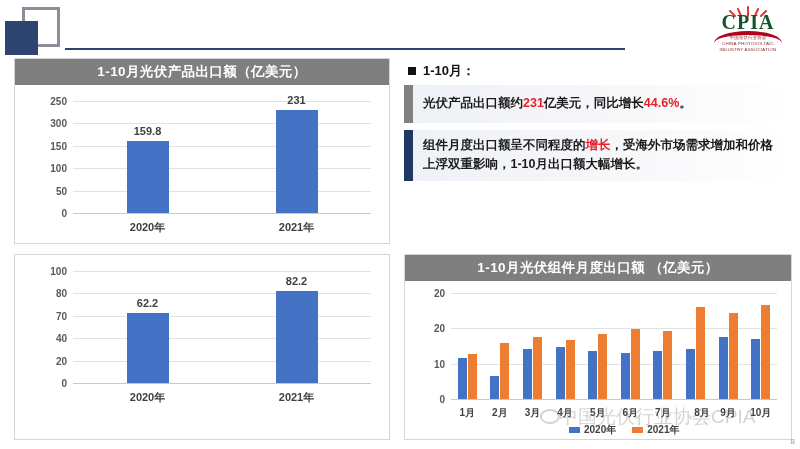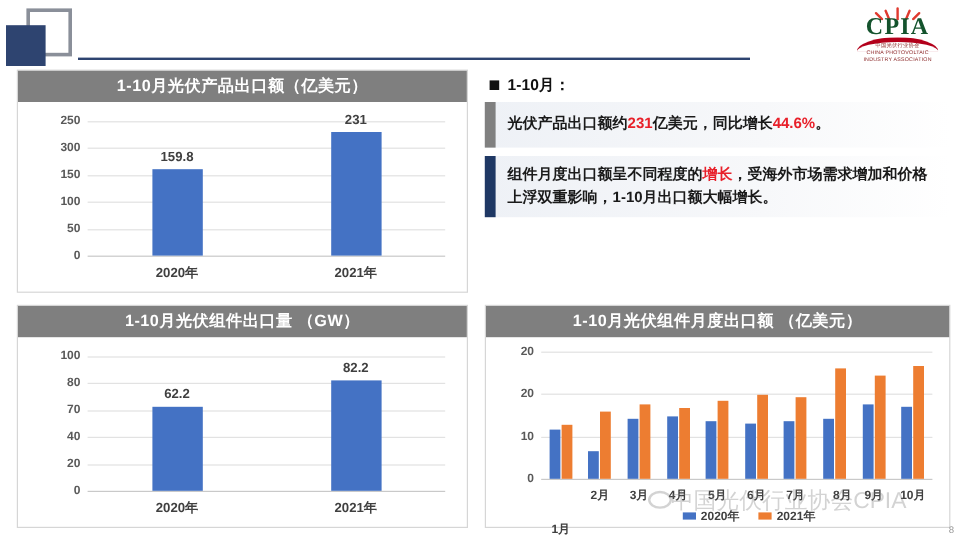--- a/index.html
+++ b/index.html
@@ -178,21 +178,20 @@
         <div class="bar" style="left: 111.5px; width: 42px; top: 56.4096px; height: 71.5904px; position: absolute; background: rgb(68, 114, 196);"></div>
         <div class="barlabel" style="left: 132.5px; top: 40.4096px;">159.8</div>
         <div class="bar" style="left: 260.5px; width: 42px; top: 24.512px; height: 103.488px; position: absolute; background: rgb(68, 114, 196);"></div>
         <div class="barlabel" style="left: 281.5px; top: 8.512px;">231</div>
         <div class="xcat" style="left: 132.5px; top: 135px;">2020年</div>
         <div class="xcat" style="left: 281.5px; top: 135px;">2021年</div>
       </div>
   </div>
 
   <div class="card" id="card-1" style="left:14px; top:254px; width:376px; height:186px;">
-    <div class="card-head">1-10月光伏组件出口量 （GW）</div>
     <div class="plot" id="plot-1" style="height:160px;">
         <div class="baseline" style="left: 58px; top: 128px; width: 298px;"></div>
         <div class="ytick" style="top: 128px; right: 322px; width: 50px;">0</div>
         <div class="gridline" style="left: 58px; top: 105.6px; width: 298px;"></div>
         <div class="ytick" style="top: 105.6px; right: 322px; width: 50px;">20</div>
         <div class="gridline" style="left: 58px; top: 83.2px; width: 298px;"></div>
         <div class="ytick" style="top: 83.2px; right: 322px; width: 50px;">40</div>
         <div class="gridline" style="left: 58px; top: 60.8px; width: 298px;"></div>
         <div class="ytick" style="top: 60.8px; right: 322px; width: 50px;">70</div>
         <div class="gridline" style="left: 58px; top: 38.4px; width: 298px;"></div>
@@ -232,21 +231,21 @@
         <div class="bar orange" style="left: 62.8px; width: 9px; top: 73.1267px; height: 44.8733px; bottom: auto; background: rgb(237, 125, 49); position: absolute;"></div>
         <div class="bar orange" style="left: 95.4px; width: 9px; top: 61.82px; height: 56.18px; bottom: auto; background: rgb(237, 125, 49); position: absolute;"></div>
         <div class="bar orange" style="left: 128px; width: 9px; top: 55.8133px; height: 62.1867px; bottom: auto; background: rgb(237, 125, 49); position: absolute;"></div>
         <div class="bar orange" style="left: 160.6px; width: 9px; top: 58.9933px; height: 59.0067px; bottom: auto; background: rgb(237, 125, 49); position: absolute;"></div>
         <div class="bar orange" style="left: 193.2px; width: 9px; top: 52.6333px; height: 65.3667px; bottom: auto; background: rgb(237, 125, 49); position: absolute;"></div>
         <div class="bar orange" style="left: 225.8px; width: 9px; top: 47.6867px; height: 70.3133px; bottom: auto; background: rgb(237, 125, 49); position: absolute;"></div>
         <div class="bar orange" style="left: 258.4px; width: 9px; top: 50.16px; height: 67.84px; bottom: auto; background: rgb(237, 125, 49); position: absolute;"></div>
         <div class="bar orange" style="left: 291px; width: 9px; top: 26.4867px; height: 91.5133px; bottom: auto; background: rgb(237, 125, 49); position: absolute;"></div>
         <div class="bar orange" style="left: 323.6px; width: 9px; top: 32.4933px; height: 85.5067px; bottom: auto; background: rgb(237, 125, 49); position: absolute;"></div>
         <div class="bar orange" style="left: 356.2px; width: 9px; top: 24.0133px; height: 93.9867px; bottom: auto; background: rgb(237, 125, 49); position: absolute;"></div>
-        <div class="xcat" style="left: 62.3px; top: 125px; font-size: 10px; margin-top: 28px;">1月</div>
+        <div class="xcat" style="left: 62.3px; top: 125px; font-size: 10px;">1月</div>
         <div class="xcat" style="left: 94.9px; top: 125px; font-size: 10px;">2月</div>
         <div class="xcat" style="left: 127.5px; top: 125px; font-size: 10px;">3月</div>
         <div class="xcat" style="left: 160.1px; top: 125px; font-size: 10px;">4月</div>
         <div class="xcat" style="left: 192.7px; top: 125px; font-size: 10px;">5月</div>
         <div class="xcat" style="left: 225.3px; top: 125px; font-size: 10px;">6月</div>
         <div class="xcat" style="left: 257.9px; top: 125px; font-size: 10px;">7月</div>
         <div class="xcat" style="left: 297px; top: 125px; font-size: 10px;">8月</div>
         <div class="xcat" style="left: 323.1px; top: 125px; font-size: 10px;">9月</div>
         <div class="xcat" style="left: 355.7px; top: 125px; font-size: 10px;">10月</div>
         <div class="legend" style="left: 164px; top: 142px;">

